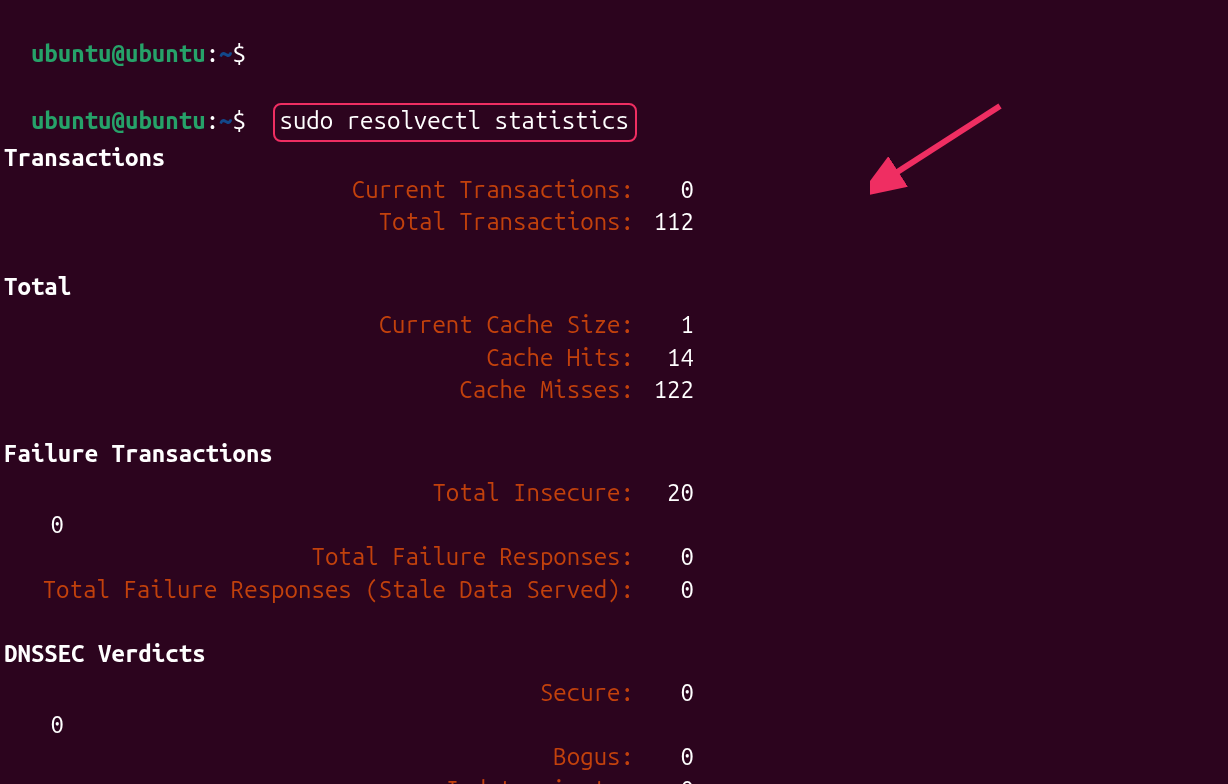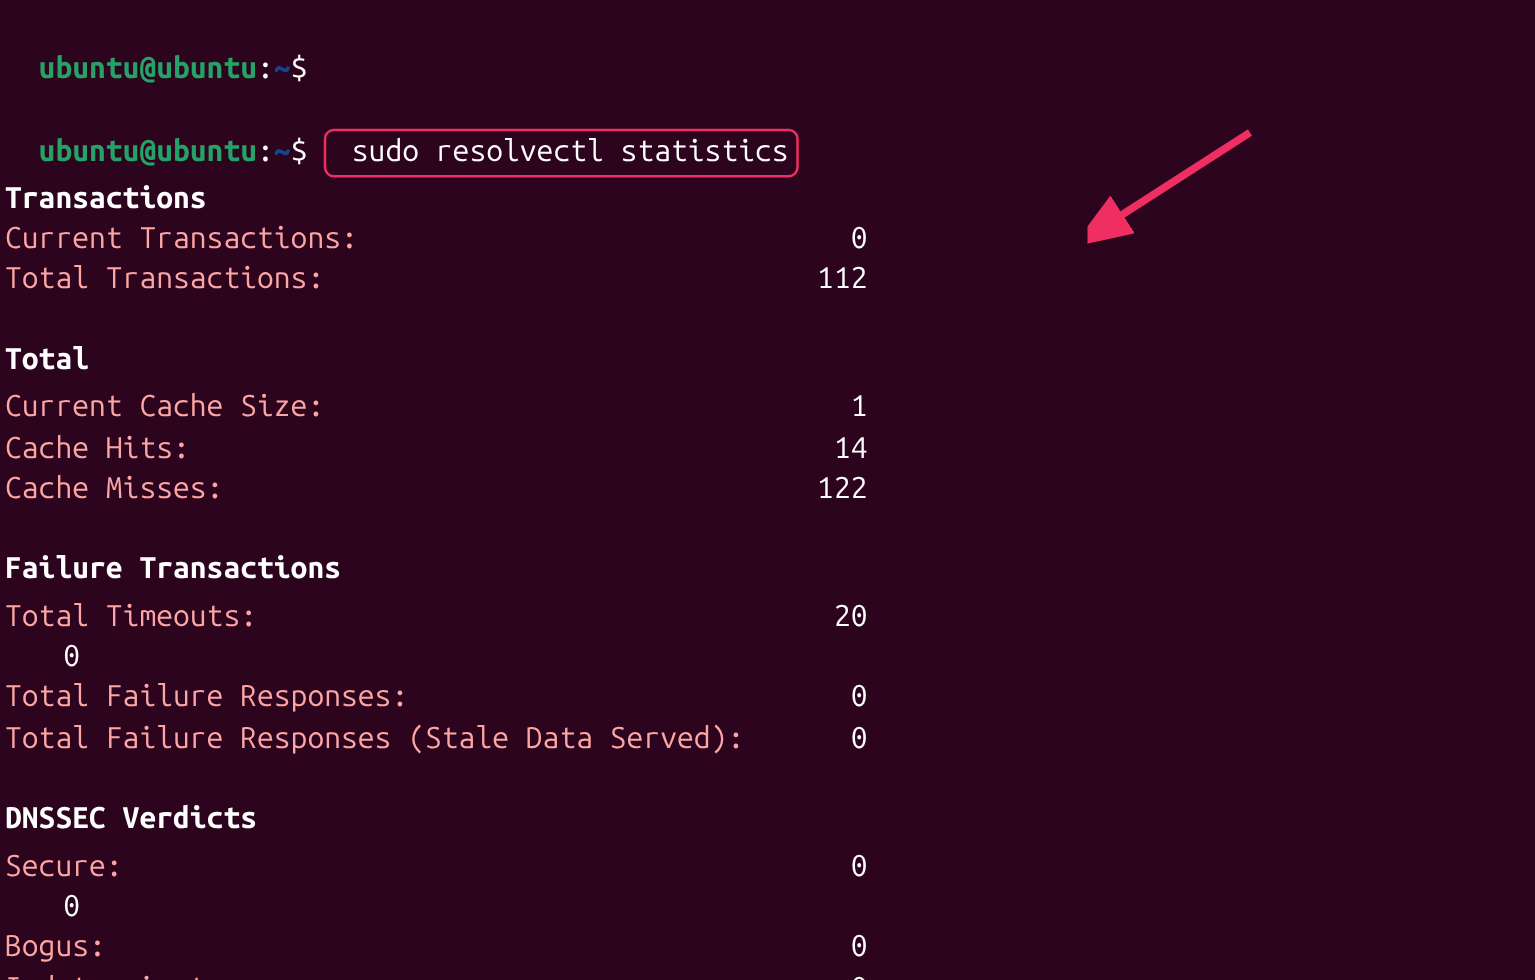--- a/index.html
+++ b/index.html
@@ -16,33 +16,33 @@
     padding: 6px 4px;
   }
   .line { white-space: pre; }
   .user { color: #26a269; font-weight: bold; }
   .tilde { color: #12488b; font-weight: bold; }
   .dollar { color: #ffffff; }
   .cmd-box {
     display: inline-block;
     border: 2.5px solid #ef2e62;
     border-radius: 8px;
-    padding: 0 6px 2px 20px;
-    margin-left: 0;
+    padding: 0 6px 2px 4px;
+    margin-left: 14px;
   }
   .section-head {
     font-weight: bold;
     color: #ffffff;
   }
   .stat-row {
     display: flex;
   }
   .label {
-    color: #fca5a5;
-    text-align: left;
+    color: #c2410c;
+    text-align: right;
     display: inline-block;
     width: 630px;
   }
   .val {
     color: #ffffff;
     text-align: right;
     display: inline-block;
     width: 60px;
   }
   .spacer { height: 32px; }
@@ -90,21 +90,21 @@
 <div class="stat-row">
     <span class="label">Cache Misses:</span>
     <span class="val">122</span>
   </div>
 
 <div class="spacer"></div>
 
 <div class="section-head">Failure Transactions</div>
 <div class="spacer-sm"></div>
 <div class="stat-row">
-    <span class="label">Total Timeouts:</span>
+    <span class="label">Total Insecure:</span>
     <span class="val">20</span>
   </div>
 <div class="stat-row">
     <span class="val">0</span>
   </div>
 <div class="stat-row">
     <span class="label">Total Failure Responses:</span>
     <span class="val">0</span>
   </div>
 <div class="stat-row">

